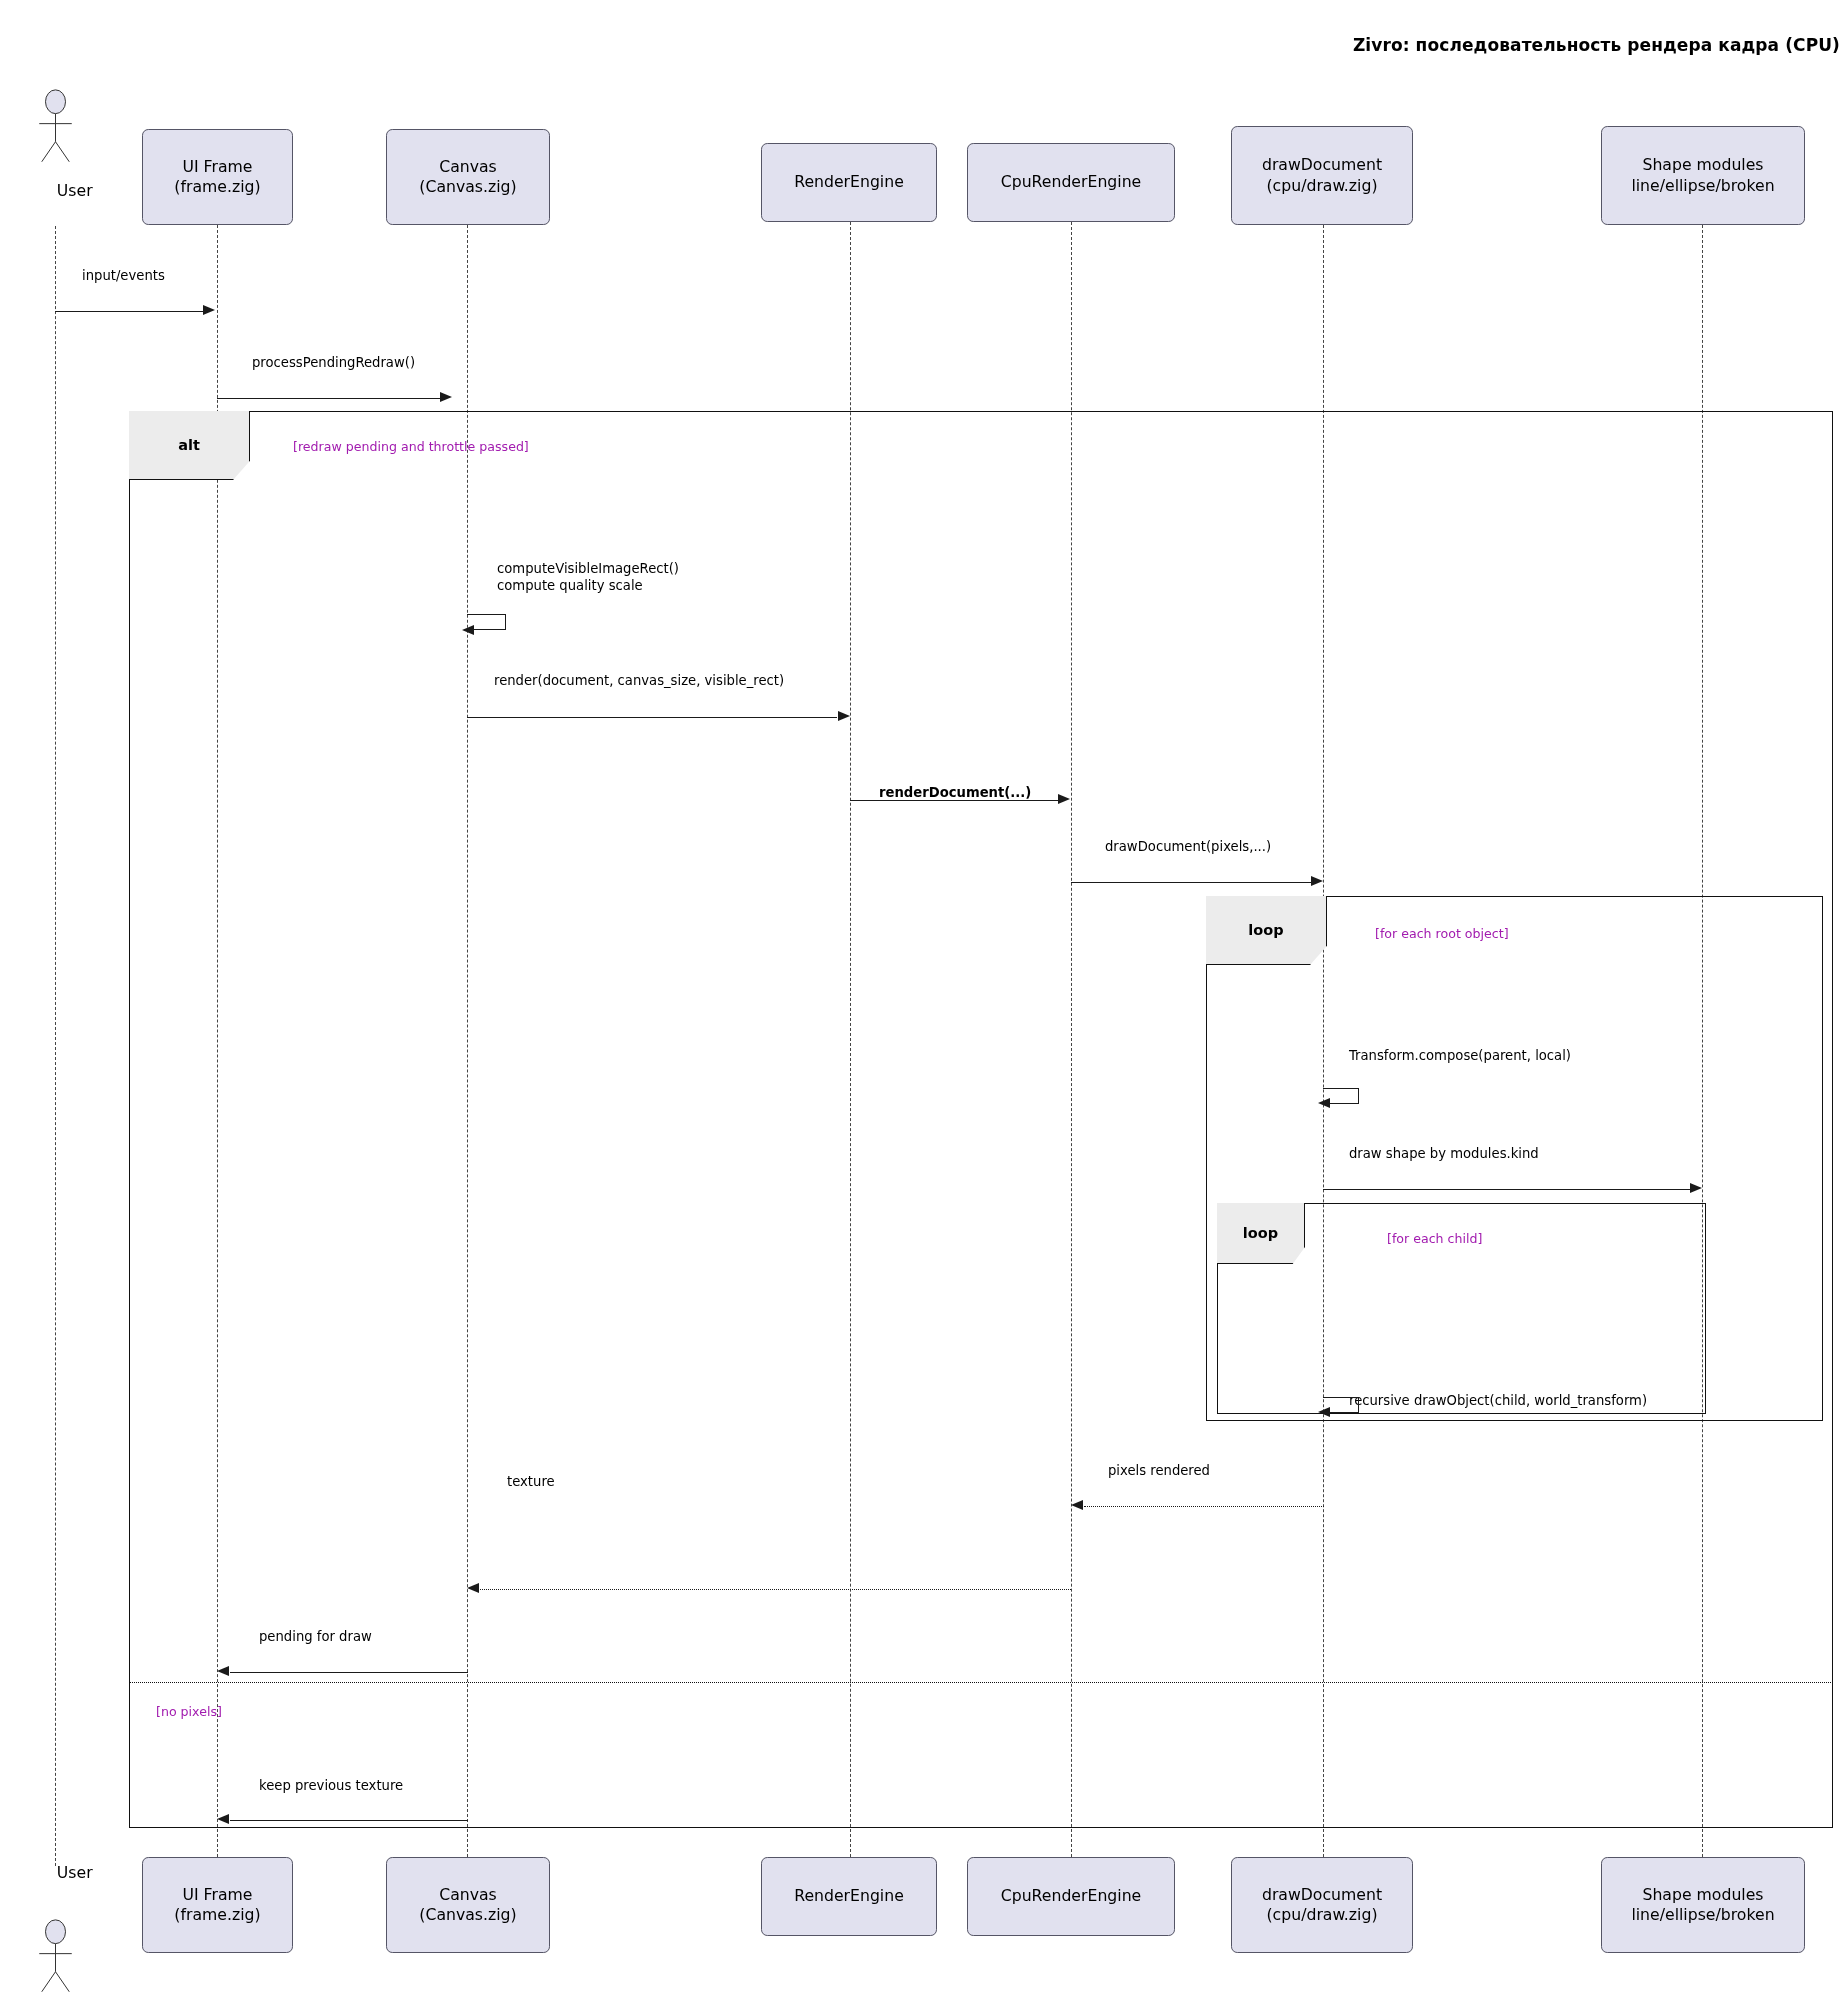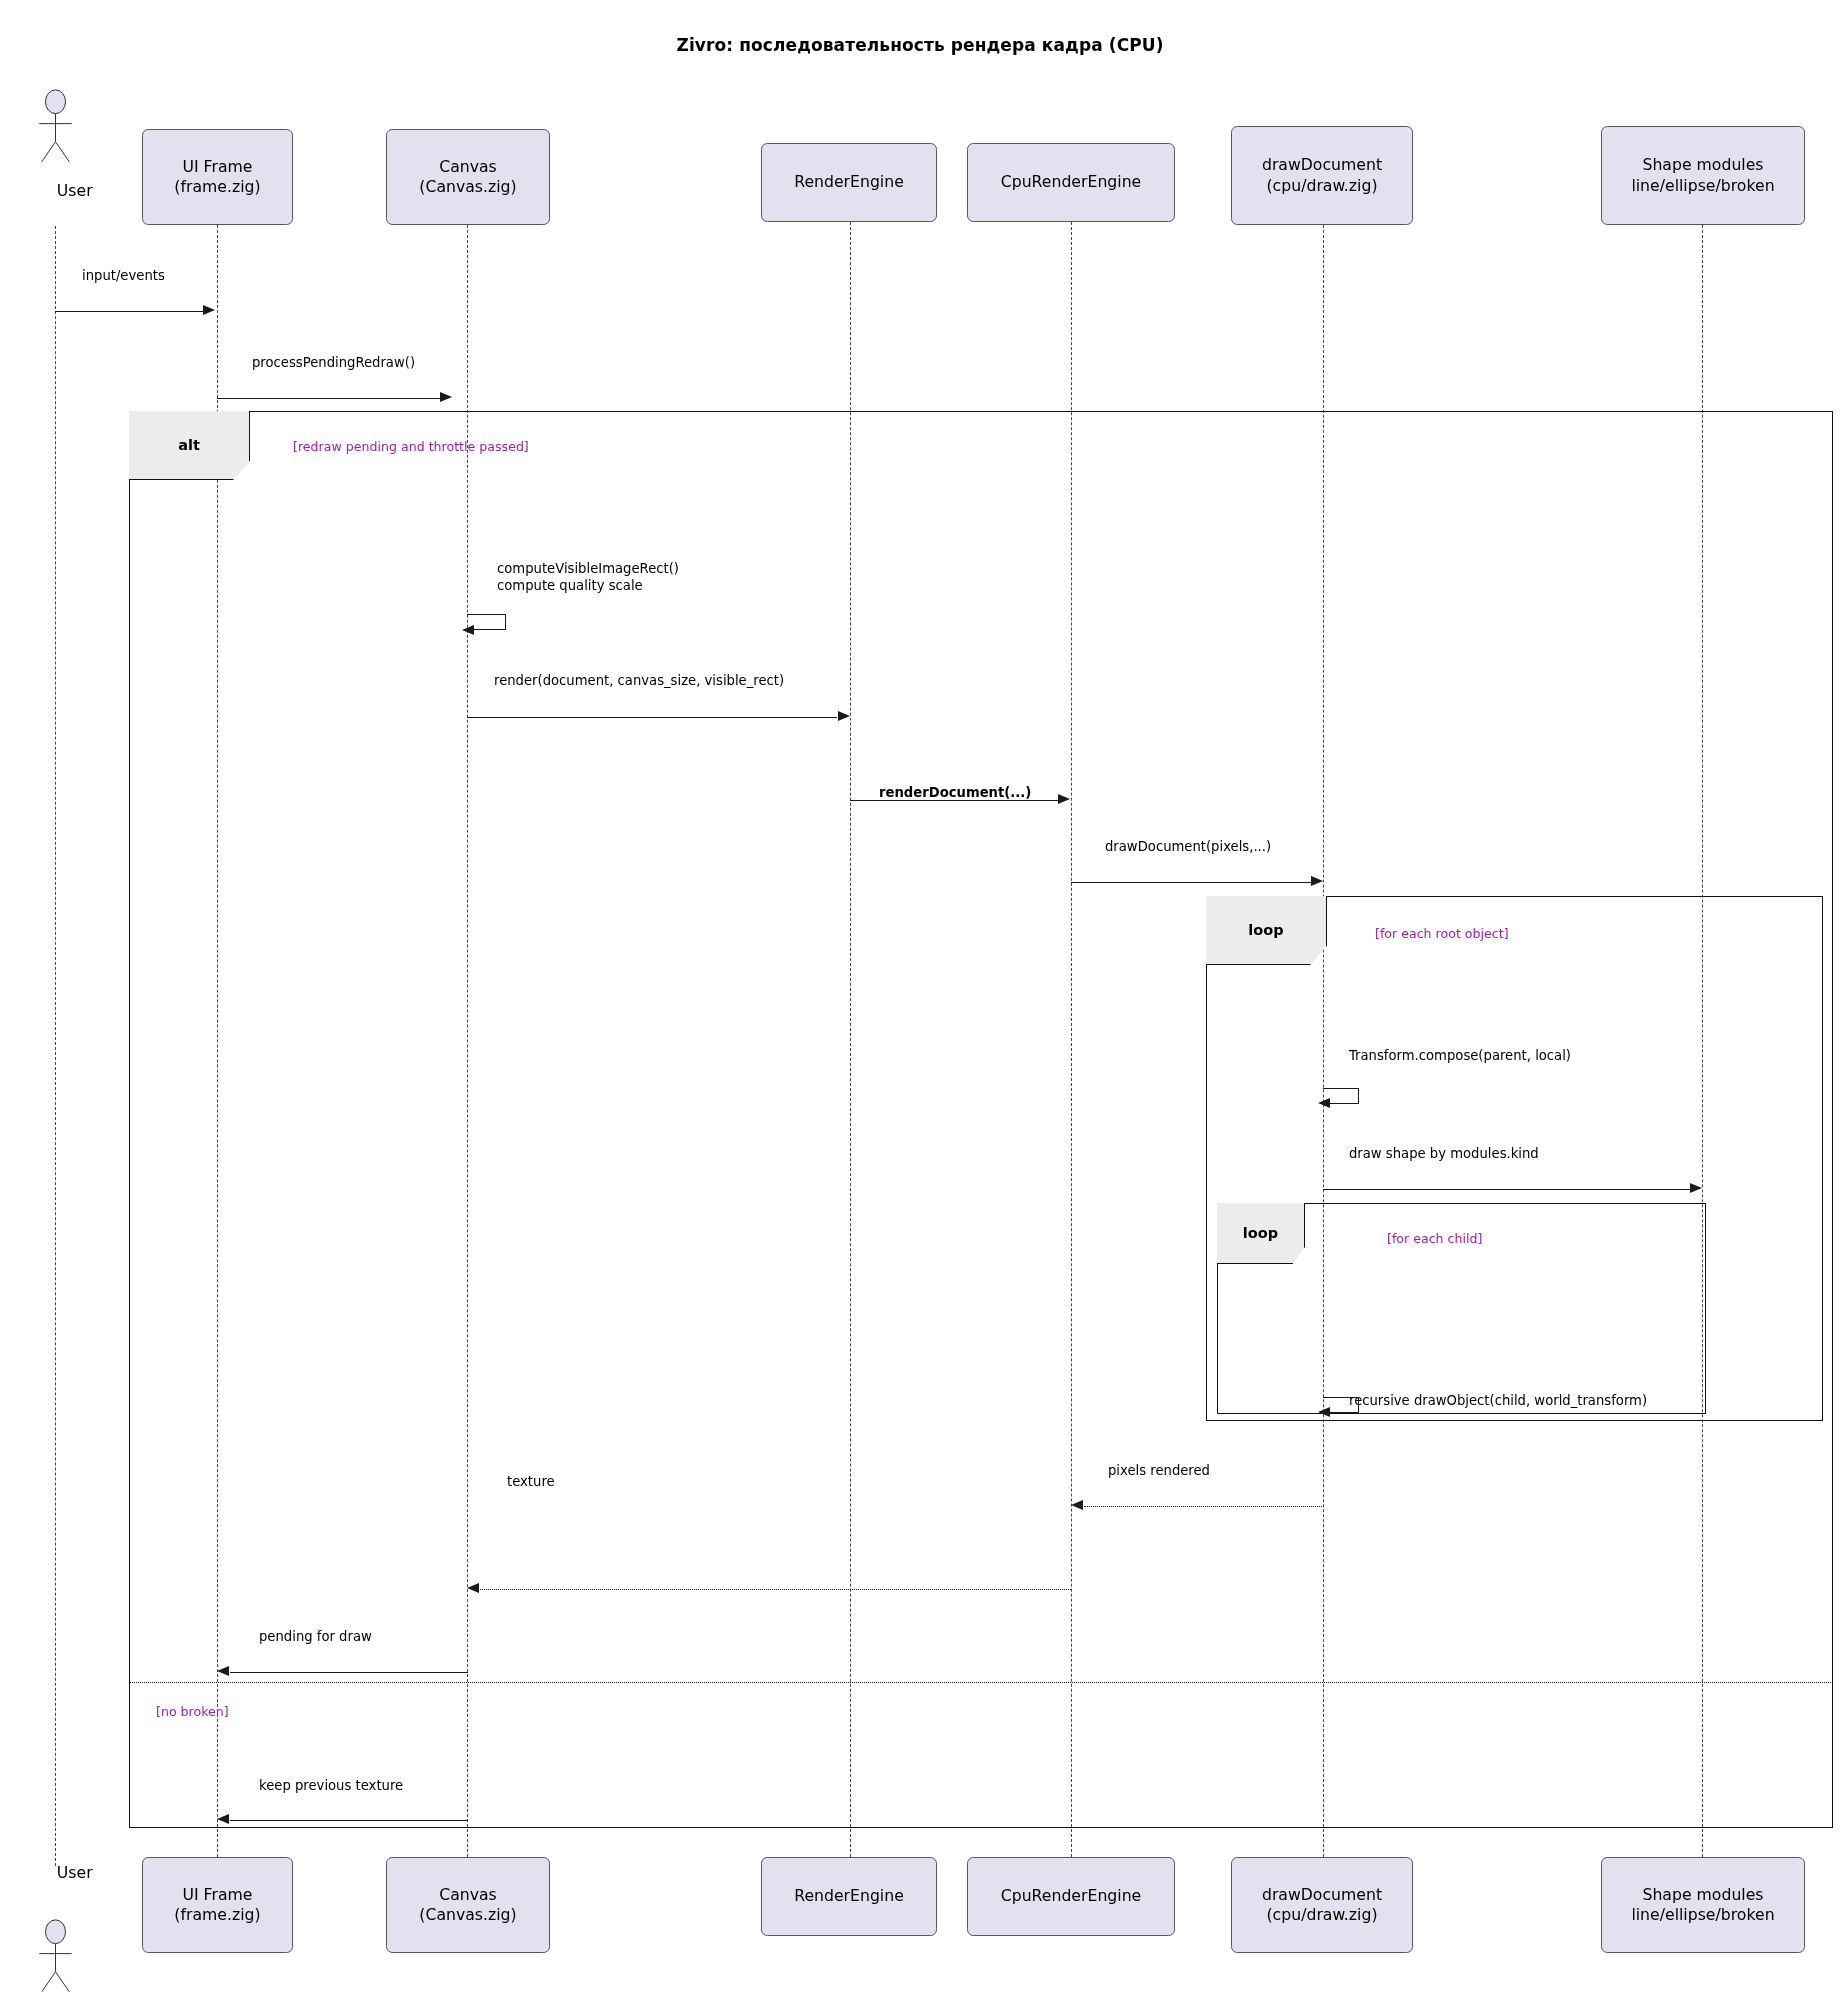--- a/index.html
+++ b/index.html
@@ -17,21 +17,21 @@
     background: #ffffff;
     overflow: hidden;
   }
   .abs { position: absolute; }
 
   
   .diagram-title {
     left: 0;
     top: 35px;
     width: 1840px;
-    text-align: center;
+    text-align: right;
     font-size: 17px;
     font-weight: bold;
     color: #000000;
     letter-spacing: 0.1px;
   }
 
   
   .participant {
     box-sizing: border-box;
     background: #e1e1ef;
@@ -170,21 +170,21 @@
 
   <div class="abs msg-label" style="left:252px; top:354px;">processPendingRedraw()</div>
   <div class="abs msg-line" style="left:217px; top:398px; width:223px;"></div>
   <div class="abs arrowhead arrow-right" style="left:440px; top:392px;"></div>
 
   <div class="abs fragment" style="left:129px; top:411px; width:1704px; height:1417px;"></div>
   <div class="abs frag-tab" style="left:129px; top:411px; width:121px; height:69px;">alt</div>
   <div class="abs frag-cond" style="left:293px; top:439px;">[redraw pending and throttle passed]</div>
 
   <div class="abs frag-divider" style="left:129px; top:1682px; width:1704px;"></div>
-  <div class="abs frag-cond" style="left:156px; top:1704px;">[no broken]</div>
+  <div class="abs frag-cond" style="left:156px; top:1704px;">[no pixels]</div>
 
   <div class="abs msg-label" style="left:497px; top:560px;">computeVisibleImageRect()
 compute quality scale</div>
   <div class="abs selfmsg" style="left:467px; top:614px; width:39px; height:16.4px;"></div>
   <div class="abs arrowhead arrow-left" style="left:462px; top:625px;"></div>
 
   <div class="abs msg-label" style="left:494px; top:672px;">render(document, canvas_size, visible_rect)</div>
   <div class="abs msg-line" style="left:467px; top:717px; width:370px;"></div>
   <div class="abs arrowhead arrow-right" style="left:838px; top:711px;"></div>
 

